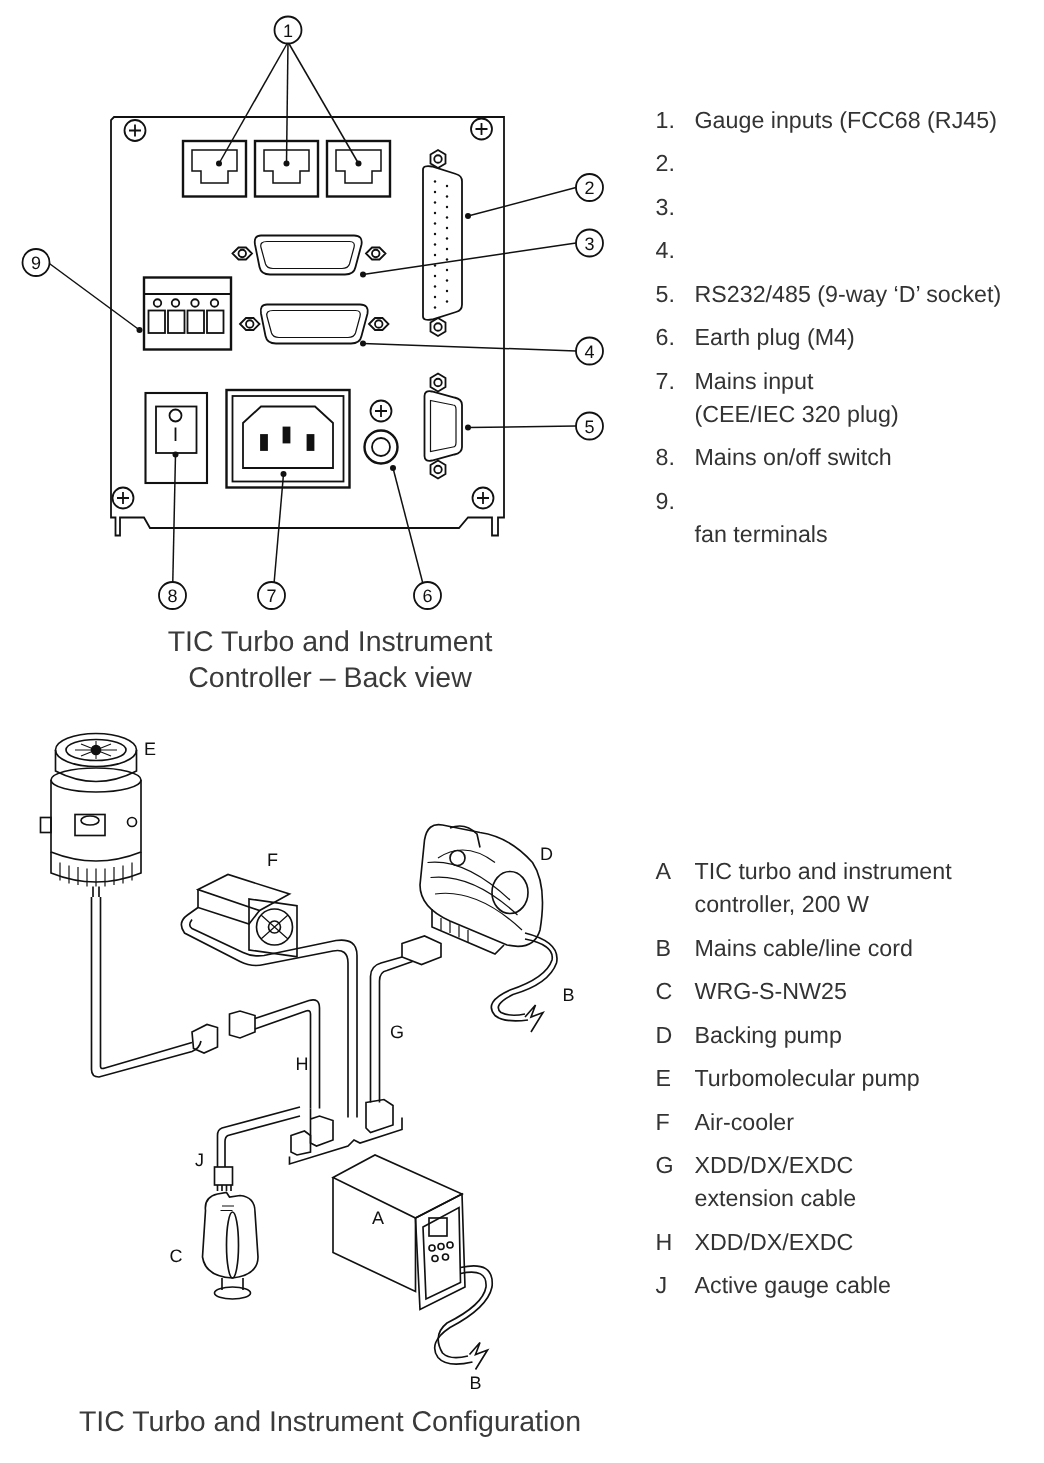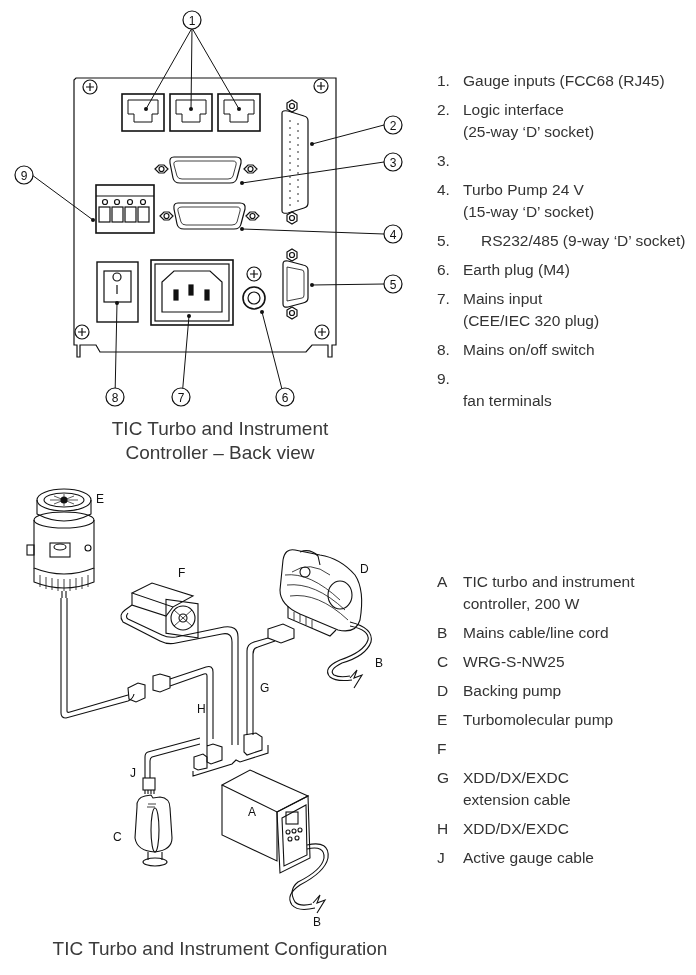--- a/index.html
+++ b/index.html
@@ -320,32 +320,30 @@
   </g>
 </svg>
 
 <div class="legend" style="left:437px; top:70px; width:259px;">
   <div class="item">
       <span class="key">1.</span>
       <span class="txt"><span>Gauge inputs (FCC68 (RJ45)</span></span>
     </div>
   <div class="item">
       <span class="key">2.</span>
-      <span class="txt"><span>Logic interface</span><br><span>(25-way ‘D’ socket)</span></span>
     </div>
   <div class="item">
       <span class="key">3.</span>
     </div>
   <div class="item">
       <span class="key">4.</span>
-      <span class="txt"><span>Turbo Pump 24 V</span><br><span>(15-way ‘D’ socket)</span></span>
     </div>
   <div class="item">
       <span class="key">5.</span>
-      <span class="txt" style="white-space:nowrap;margin-left:18px;"><span>RS232/485 (9-way ‘D’ socket)</span></span>
+      <span class="txt" style="white-space:nowrap;"><span>RS232/485 (9-way ‘D’ socket)</span></span>
     </div>
   <div class="item">
       <span class="key">6.</span>
       <span class="txt"><span>Earth plug (M4)</span></span>
     </div>
   <div class="item">
       <span class="key">7.</span>
       <span class="txt"><span>Mains input</span><br><span>(CEE/IEC 320 plug)</span></span>
     </div>
   <div class="item">
@@ -378,20 +376,21 @@
   <div class="item">
       <span class="key">D</span>
       <span class="txt"><span>Backing pump</span></span>
     </div>
   <div class="item">
       <span class="key">E</span>
       <span class="txt"><span>Turbomolecular pump</span></span>
     </div>
   <div class="item">
       <span class="key">F</span>
+      <span class="txt"><span>Air-cooler</span></span>
     </div>
   <div class="item">
       <span class="key">G</span>
       <span class="txt"><span>XDD/DX/EXDC</span><br><span>extension cable</span></span>
     </div>
   <div class="item">
       <span class="key">H</span>
       <span class="txt"><span>XDD/DX/EXDC</span><br></span>
     </div>
   <div class="item">

